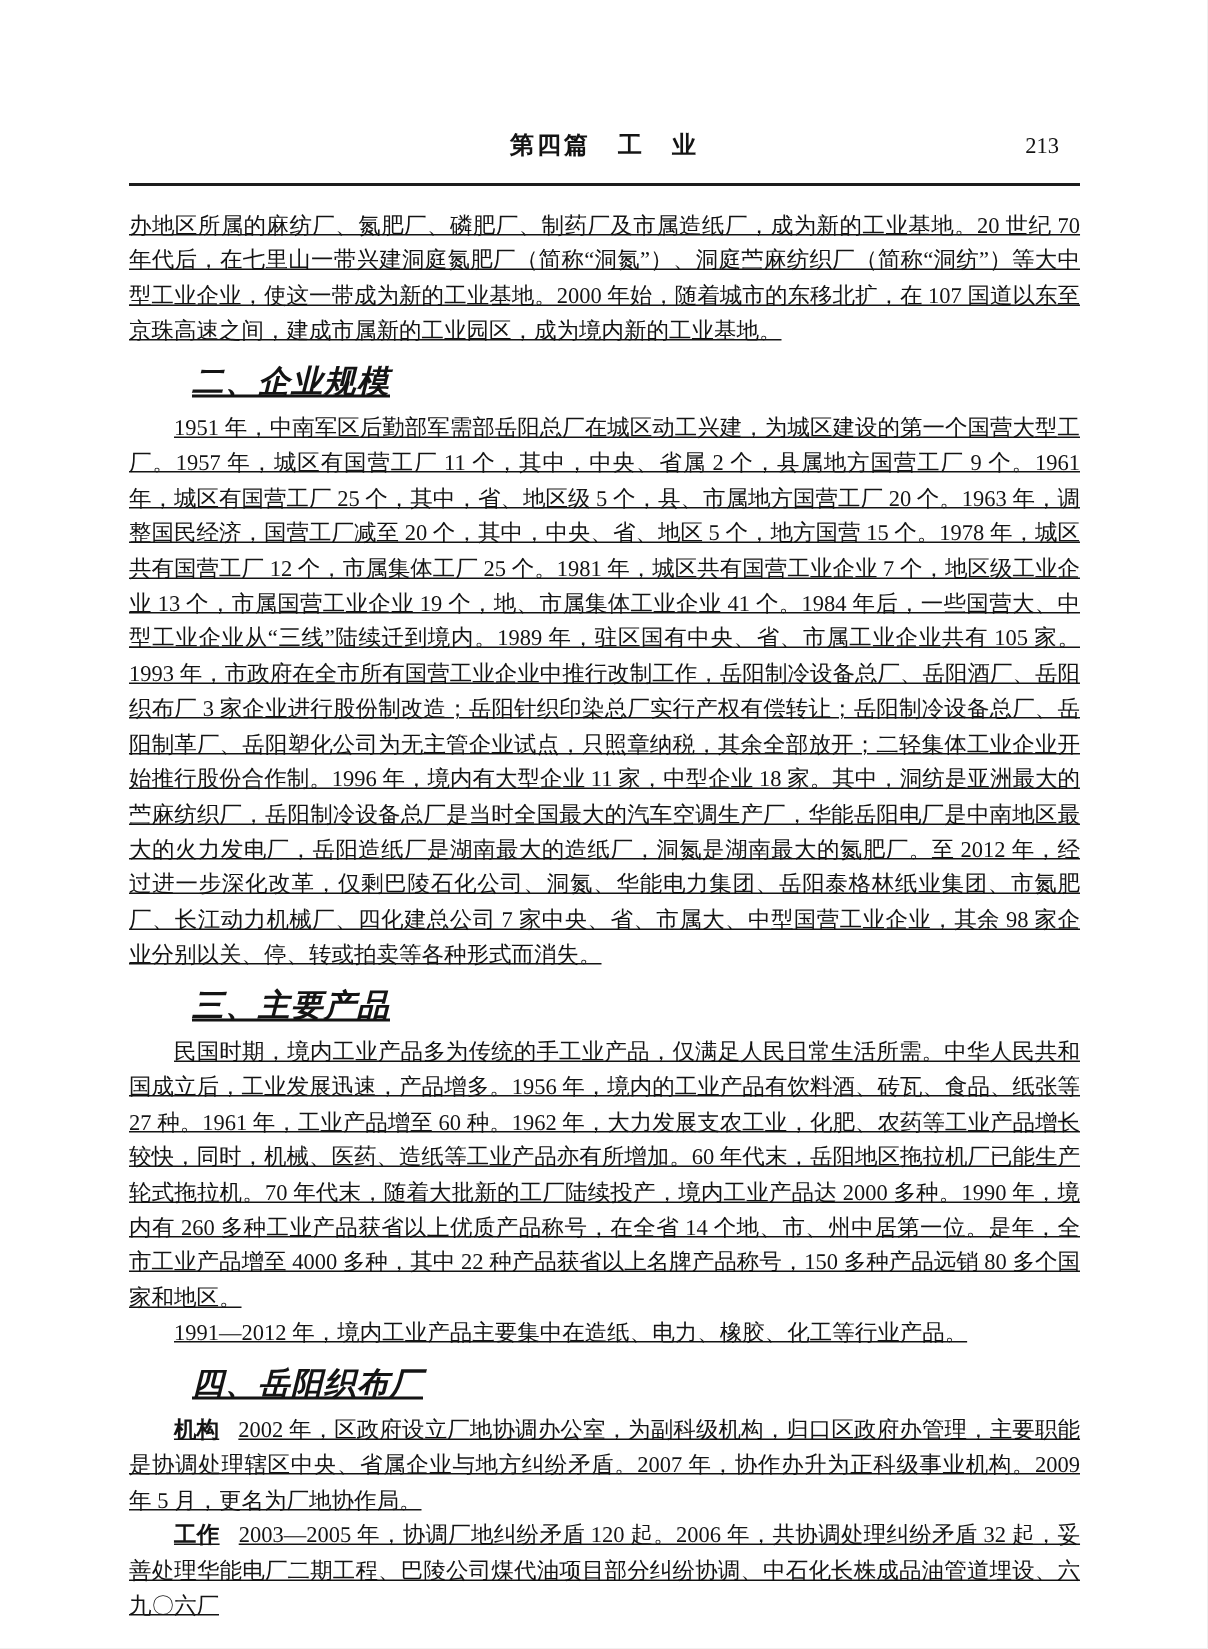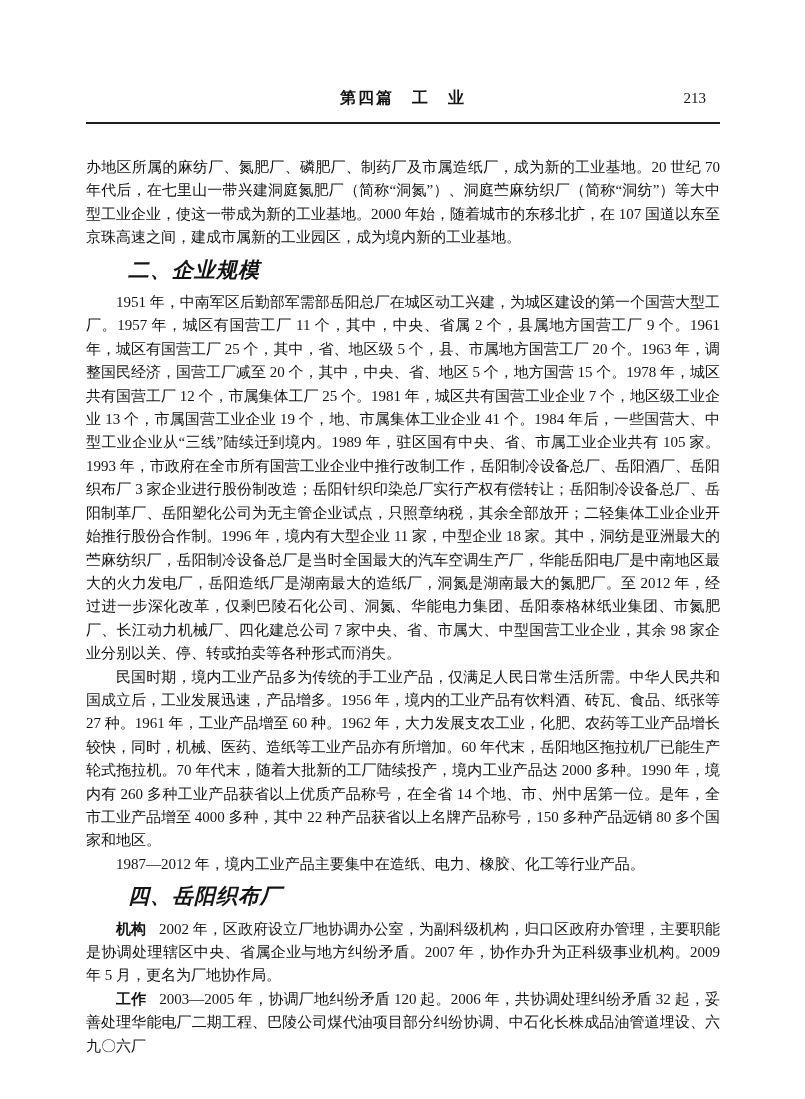--- a/index.html
+++ b/index.html
@@ -31,24 +31,25 @@
   }
   .page-number {
     position: absolute;
     right: 14px;
     top: 0;
     font-weight: normal;
     letter-spacing: 0;
     font-size: 15px;
   }
   .page-body {
-    margin-top: 32px;
+    margin-top: 16px;
     font-size: 15px;
     line-height: 23.4px;
     text-align: justify;
+    text-decoration: underline;
   }
   .para {
     margin: 0;
     text-indent: 2em;
   }
   .para.no-indent {
     text-indent: 0;
   }
   .section-heading {
     font-size: 21px;
@@ -75,24 +76,25 @@
   </header>
 
   <main class="page-body">
 
     <p class="para no-indent">办地区所属的麻纺厂、氮肥厂、磷肥厂、制药厂及市属造纸厂，成为新的工业基地。20 世纪 70 年代后，在七里山一带兴建洞庭氮肥厂（简称“洞氮”）、洞庭苎麻纺织厂（简称“洞纺”）等大中型工业企业，使这一带成为新的工业基地。2000 年始，随着城市的东移北扩，在 107 国道以东至京珠高速之间，建成市属新的工业园区，成为境内新的工业基地。</p>
 
     <h2 class="section-heading">二、企业规模</h2>
 
     <p class="para">1951 年，中南军区后勤部军需部岳阳总厂在城区动工兴建，为城区建设的第一个国营大型工厂。1957 年，城区有国营工厂 11 个，其中，中央、省属 2 个，县属地方国营工厂 9 个。1961 年，城区有国营工厂 25 个，其中，省、地区级 5 个，县、市属地方国营工厂 20 个。1963 年，调整国民经济，国营工厂减至 20 个，其中，中央、省、地区 5 个，地方国营 15 个。1978 年，城区共有国营工厂 12 个，市属集体工厂 25 个。1981 年，城区共有国营工业企业 7 个，地区级工业企业 13 个，市属国营工业企业 19 个，地、市属集体工业企业 41 个。1984 年后，一些国营大、中型工业企业从“三线”陆续迁到境内。1989 年，驻区国有中央、省、市属工业企业共有 105 家。1993 年，市政府在全市所有国营工业企业中推行改制工作，岳阳制冷设备总厂、岳阳酒厂、岳阳织布厂 3 家企业进行股份制改造；岳阳针织印染总厂实行产权有偿转让；岳阳制冷设备总厂、岳阳制革厂、岳阳塑化公司为无主管企业试点，只照章纳税，其余全部放开；二轻集体工业企业开始推行股份合作制。1996 年，境内有大型企业 11 家，中型企业 18 家。其中，洞纺是亚洲最大的苎麻纺织厂，岳阳制冷设备总厂是当时全国最大的汽车空调生产厂，华能岳阳电厂是中南地区最大的火力发电厂，岳阳造纸厂是湖南最大的造纸厂，洞氮是湖南最大的氮肥厂。至 2012 年，经过进一步深化改革，仅剩巴陵石化公司、洞氮、华能电力集团、岳阳泰格林纸业集团、市氮肥厂、长江动力机械厂、四化建总公司 7 家中央、省、市属大、中型国营工业企业，其余 98 家企业分别以关、停、转或拍卖等各种形式而消失。</p>
 
+    <h2 class="section-heading">三、主要产品</h2>
 
     <p class="para">民国时期，境内工业产品多为传统的手工业产品，仅满足人民日常生活所需。中华人民共和国成立后，工业发展迅速，产品增多。1956 年，境内的工业产品有饮料酒、砖瓦、食品、纸张等 27 种。1961 年，工业产品增至 60 种。1962 年，大力发展支农工业，化肥、农药等工业产品增长较快，同时，机械、医药、造纸等工业产品亦有所增加。60 年代末，岳阳地区拖拉机厂已能生产轮式拖拉机。70 年代末，随着大批新的工厂陆续投产，境内工业产品达 2000 多种。1990 年，境内有 260 多种工业产品获省以上优质产品称号，在全省 14 个地、市、州中居第一位。是年，全市工业产品增至 4000 多种，其中 22 种产品获省以上名牌产品称号，150 多种产品远销 80 多个国家和地区。</p>
 
-    <p class="para">1987—2012 年，境内工业产品主要集中在造纸、电力、橡胶、化工等行业产品。</p>
+    <p class="para">1991—2012 年，境内工业产品主要集中在造纸、电力、橡胶、化工等行业产品。</p>
 
     <h2 class="section-heading">四、岳阳织布厂</h2>
 
     <p class="para">
       <span class="lead">机构</span><span>2002 年，区政府设立厂地协调办公室，为副科级机构，归口区政府办管理，主要职能是协调处理辖区中央、省属企业与地方纠纷矛盾。2007 年，协作办升为正科级事业机构。2009 年 5 月，更名为厂地协作局。</span>
     </p>
 
     <p class="para">
       <span class="lead">工作</span><span>2003—2005 年，协调厂地纠纷矛盾 120 起。2006 年，共协调处理纠纷矛盾 32 起，妥善处理华能电厂二期工程、巴陵公司煤代油项目部分纠纷协调、中石化长株成品油管道埋设、六九〇六厂</span>
     </p>

